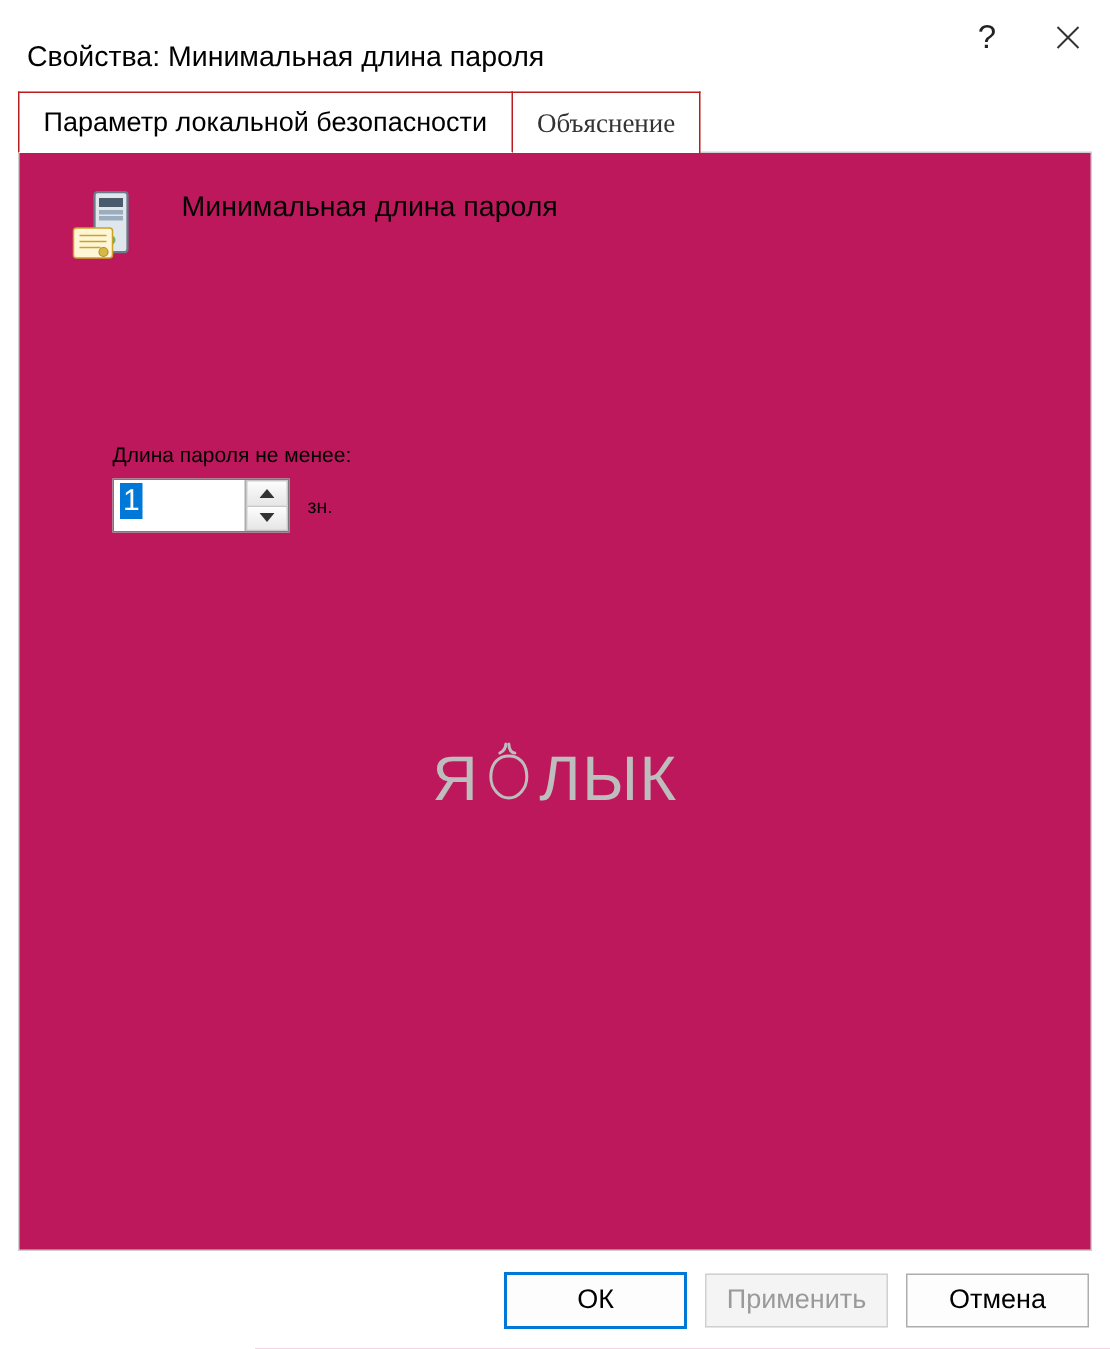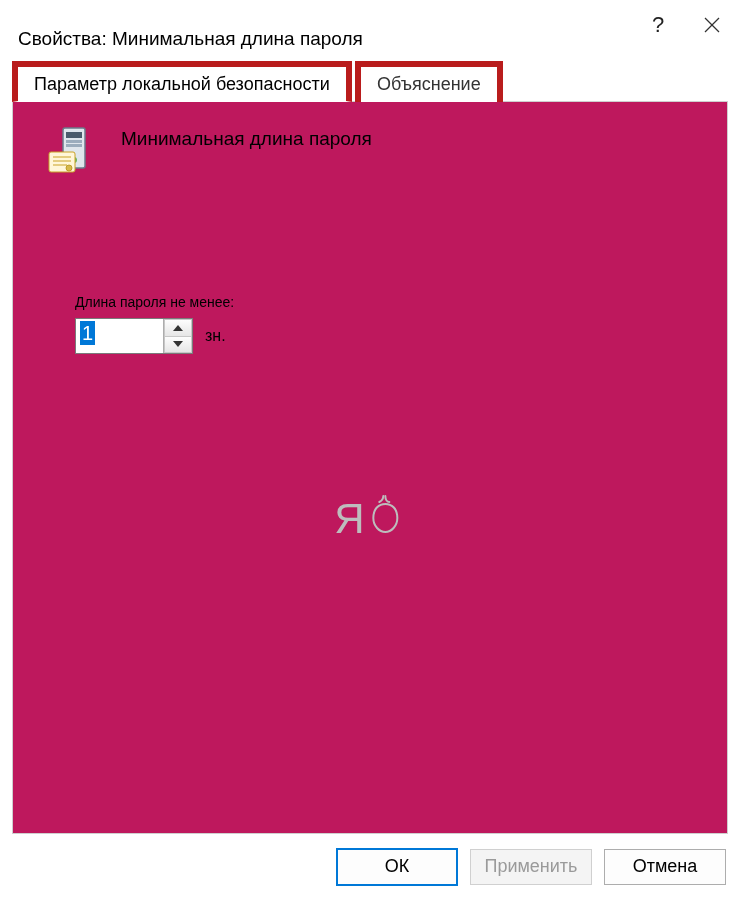--- a/index.html
+++ b/index.html
@@ -65,21 +65,21 @@
     position: absolute;
     bottom: 0;
     height: 41px;
     box-sizing: border-box;
     display: flex;
     align-items: center;
     padding: 0 16px;
     font-size: 18px;
     color: #000;
     background: #fff;
-    border: 6px solid #b91c1c;
+    border: 1px solid #b91c1c;
   }
   .tab.active {
     left: 0;
     border-bottom: 1px solid #fff;
     z-index: 2;
   }
   .tab.inactive {
     border-bottom: none;
     color: #333;
     z-index: 1;
@@ -154,21 +154,21 @@
     display: flex;
     align-items: center;
     justify-content: center;
     background: linear-gradient(#fdfdfd, #e6e6e6);
     border: 1px solid #c7c7c7;
     box-sizing: border-box;
   }
   .spin-btn:first-child { border-bottom: none; }
   .spin-btn svg { display:block; }
   .unit-label {
-    font-size: 16px;
+    font-size: 13px;
   }
 
   
   .watermark {
     position: absolute;
     left: 50%; top: 400px;
     transform: translate(-50%, -10px);
     font-size: 42px;
     color: #bdbdbd;
     letter-spacing: 1px;
@@ -237,21 +237,21 @@
         </svg>
       </div>
     </div>
   </div>
 
   <div class="tabstrip">
     <div class="strip-bottom-border"></div>
     <div id="tab0" class="tab active">
       <span>Параметр локальной безопасности</span>
     </div>
-    <div id="tab1" class="tab inactive" style="left: 343px;">
+    <div id="tab1" class="tab inactive" style="left: 329px; font-family: Liberation Serif, serif;">
       <span>Объяснение</span>
     </div>
   </div>
 
   <div class="tabpage">
     <div class="policy-header">
       <span>
         <svg width="56" height="56" viewBox="0 0 56 56">
 
           <rect x="18" y="4" width="22" height="40" rx="2" fill="#dfe6ec" stroke="#6b7b8b" stroke-width="1.5"></rect>
@@ -296,20 +296,21 @@
 
     <div class="watermark">
       <span>Я</span>
       <span class="apple">
         <svg width="36" height="44" viewBox="0 0 36 44" fill="none" stroke="#bdbdbd" stroke-width="2">
           <path d="M18 12 C12 12 6 16 6 26 C6 34 12 40 18 40 C24 40 30 34 30 26 C30 16 24 12 18 12 Z"></path>
           <path d="M18 4 C18 8 20 10 22 10" stroke-linecap="round"></path>
           <path d="M16 4 C16 7 14 9 12 10" stroke-linecap="round"></path>
         </svg>
       </span>
+      <span>ЛЫК</span>
     </div>
   </div>
 
   <div class="button-bar">
     <div class="btn default">
       <span>ОК</span>
     </div>
     <div class="btn disabled">
       <span>Применить</span>
     </div>

